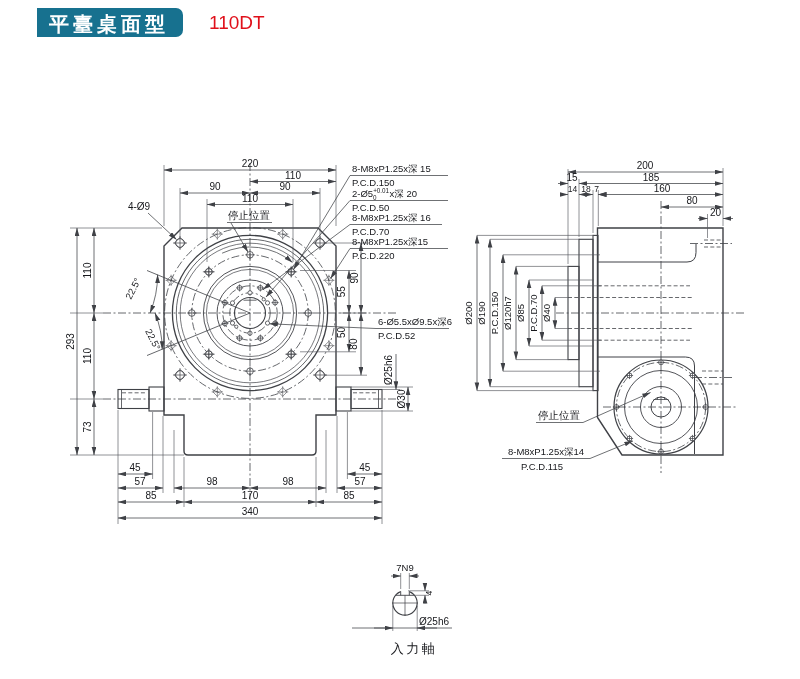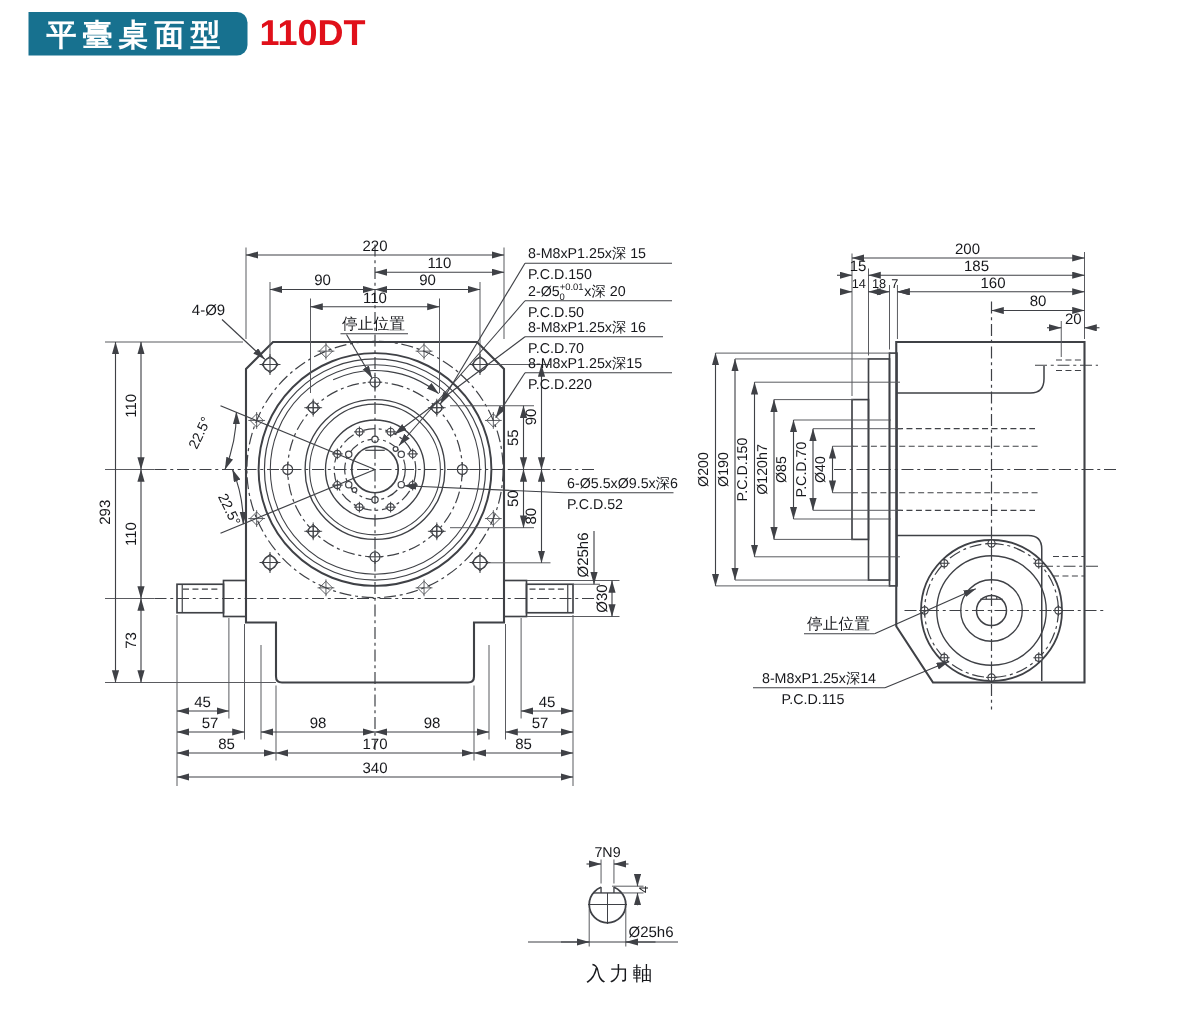--- a/index.html
+++ b/index.html
@@ -1,22 +1,22 @@
 <!DOCTYPE html>
 <html><head>
 <meta charset="utf-8">
 <style>
   html,body{margin:0;padding:0;background:#ffffff;}
   .page{position:relative;width:800px;height:679px;background:#fff;overflow:hidden;
         font-family:"Liberation Sans",sans-serif;}
-  .hdr{position:absolute;left:0;top:8px;height:29px;display:flex;align-items:flex-start;}
+  .hdr{position:absolute;left:0;top:8px;height:29px;display:flex;align-items:flex-start;gap:18px;}
   .hdr .navy{width:19px;background:#1b2a40;}
   .hdr .badge{background:#17718f;color:#fff;font-size:20px;font-weight:bold;
       letter-spacing:4px;padding:3px 14px 0 12px;border-radius:0 7px 7px 0;line-height:26px;}
-  .hdr .model{color:#e0101a;font-size:24px;font-weight:bold;margin-left:8px;line-height:29px;}
+  .hdr .model{color:#e0101a;font-size:19px;font-weight:normal;margin-left:8px;line-height:29px;}
   svg{position:absolute;left:0;top:0;}
   svg text{fill:#17181c;font-family:"Liberation Sans",sans-serif;}
   .txt{font-size:10px;}
   .txs{font-size:9.5px;}
   .txxs{font-size:8.5px;}
   .cn{font-size:10.5px;}
   .big{font-size:13px;letter-spacing:2.5px;}
   .tol{font-size:6.3px;}
   .mid{text-anchor:middle;}
   .o{stroke:#3f4146;fill:none;}

